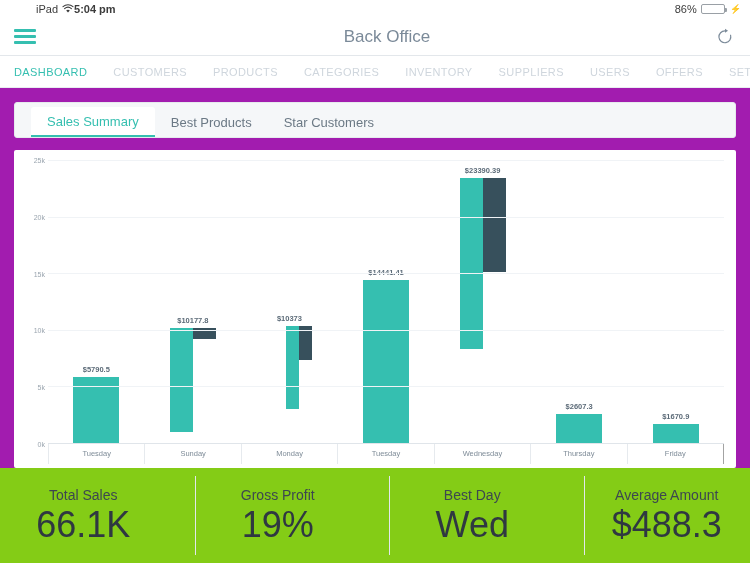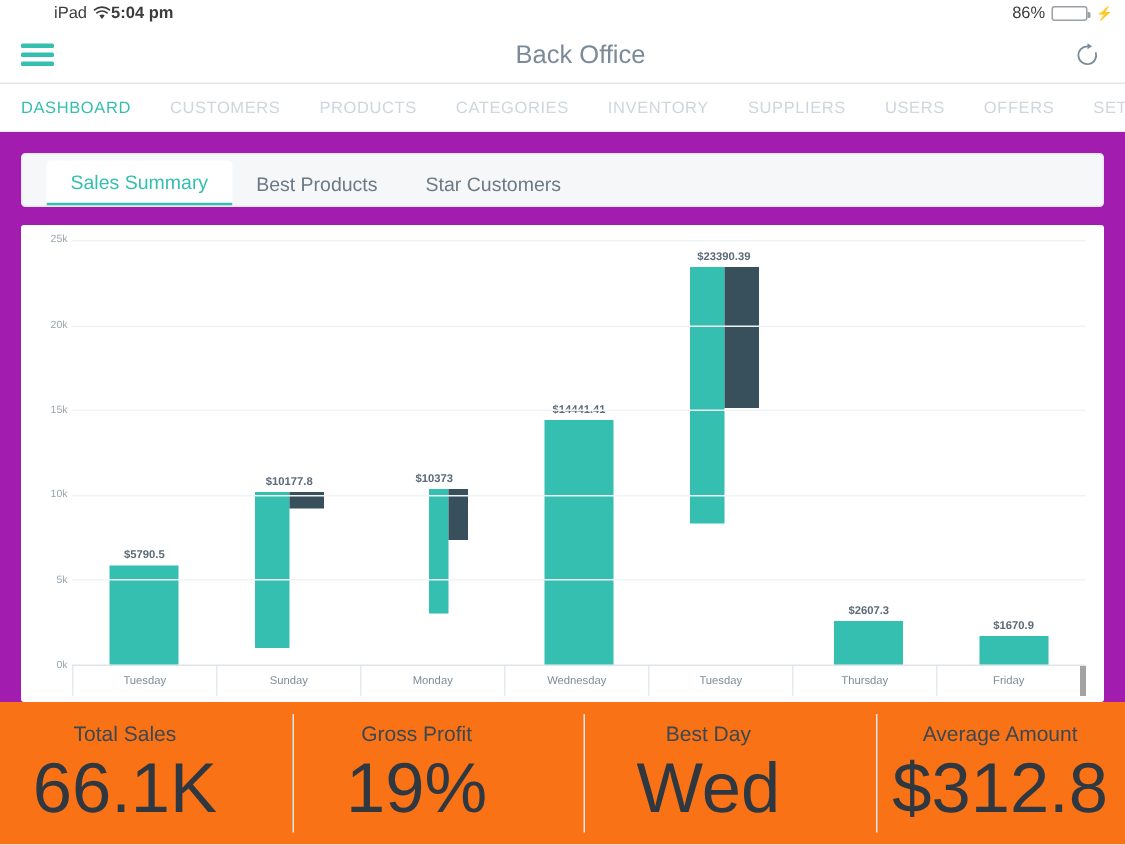--- a/index.html
+++ b/index.html
@@ -155,41 +155,41 @@
     display: flex; margin-left: 26px;
     height: 20px; min-height: 20px;
   }
   .xslot {
     flex: 1 1 0; text-align: center;
     font-size: 7.5px; color: #7f8c98;
     padding-top: 5px;
     border-left: 1px solid #e6eaee;
     position: relative;
   }
-  .xslot:last-child { border-right: 4px solid #a3a3a3; }
+  .xslot:last-child { border-right: 1px solid #a3a3a3; }
 
   
   .kpis {
     height: 95px; min-height: 95px;
     display: flex;
-    background: #f97316;
+    background: #84cc16;
     gap: 28px;
   }
   .kpi {
     flex: 1 1 0;
     display: flex; flex-direction: column;
     align-items: center; justify-content: center;
     position: relative;
   }
   .kpi + .kpi::before {
     content: ""; position: absolute; left: 0; top: 8px; bottom: 8px;
     width: 1px; background: #e2e7ec;
   }
   .kpi-label { font-size: 14px; color: #3d4750; margin-bottom: 2px; }
-  .kpi-value { font-size: 47px; color: #2f3841; font-weight: 200; line-height: 1.1; }
+  .kpi-value { font-size: 36px; color: #2f3841; font-weight: 200; line-height: 1.1; }
 </style>
 </head>
 <body>
 
 <div class="statusbar">
   <div class="sb-left">
     <span>iPad</span>
     <span class="wifi-icon">
       <svg width="12" height="10" viewBox="0 0 12 10">
         <path d="M6 8.6 L4.2 6.4 a2.9 2.9 0 0 1 3.6 0 Z" fill="#3c3c3c"></path>
@@ -305,22 +305,22 @@
           <div class="gridline" style="top: 60%;"></div>
           <div class="gridline" style="top: 40%;"></div>
           <div class="gridline" style="top: 20%;"></div>
           <div class="gridline" style="top: 0%;"></div>
         </div>
     </div>
     <div class="xaxis" id="x-axis">
         <div class="xslot">Tuesday</div>
         <div class="xslot">Sunday</div>
         <div class="xslot">Monday</div>
+        <div class="xslot">Tuesday</div>
         <div class="xslot">Wednesday</div>
-        <div class="xslot">Tuesday</div>
         <div class="xslot">Thursday</div>
         <div class="xslot">Friday</div>
       </div>
   </div>
 </div>
 
 <div class="kpis" id="kpi-row">
     <div class="kpi">
       <div class="kpi-label">Total Sales</div>
       <div class="kpi-value">66.1K</div>
@@ -328,15 +328,15 @@
     <div class="kpi">
       <div class="kpi-label">Gross Profit</div>
       <div class="kpi-value">19%</div>
     </div>
     <div class="kpi">
       <div class="kpi-label">Best Day</div>
       <div class="kpi-value">Wed</div>
     </div>
     <div class="kpi">
       <div class="kpi-label">Average Amount</div>
-      <div class="kpi-value">$312.8</div>
+      <div class="kpi-value">$488.3</div>
     </div>
   </div>
 
 </body></html>

